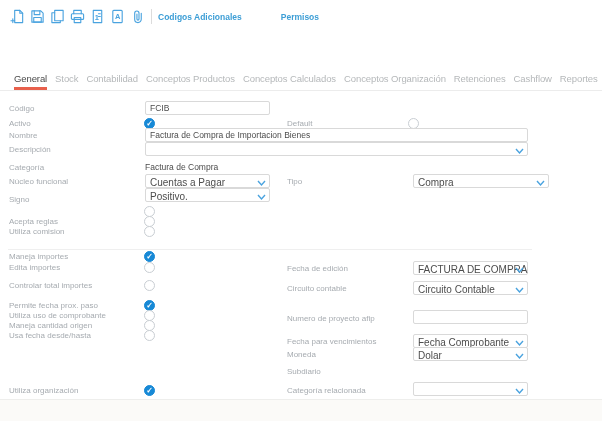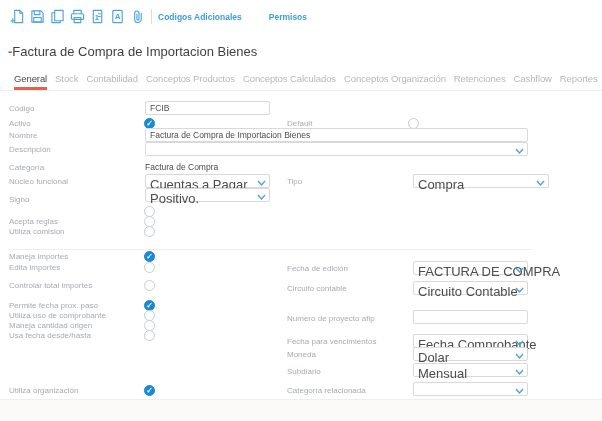--- a/index.html
+++ b/index.html
@@ -8,21 +8,21 @@
 
   
   .toolbar{position:absolute;left:0;top:0;width:602px;height:33px;display:flex;align-items:center;
            padding-left:9px;box-sizing:border-box;}
   .tb-icons{display:flex;align-items:center;gap:4px;}
   .tb-icon{width:16px;height:16px;display:flex;align-items:center;justify-content:center;cursor:pointer;}
   .tb-icon svg{width:15px;height:15px;stroke:#4aa3df;fill:none;stroke-width:1.2;stroke-linejoin:round;stroke-linecap:round;}
   .tb-icon svg text{fill:#4aa3df;stroke:none;font-family:"Liberation Sans",sans-serif;font-weight:bold;}
   .tb-sep{width:1px;height:15px;background:#dcdcdc;margin:0 6px;}
   .tb-link{color:#3d9ed6;font-size:8.5px;font-weight:bold;white-space:nowrap;cursor:pointer;}
-  .tb-link.first{margin-right:12px;}
+  .tb-link.first{margin-right:24px;}
   .tb-link.last{margin-left:15px;}
   .tb-link-box{border:3px solid transparent;padding:5px 5px;}
   .tb-link-box.on{border-color:#e8432a;}
 
   
   .page-title{position:absolute;left:8px;top:44px;font-size:13px;color:#3f3f3f;white-space:nowrap;}
   .title-marker{color:#e8432a;font-weight:bold;}
 
   
   .tabs{position:absolute;left:0;top:68px;width:602px;height:22px;display:flex;gap:8px;
@@ -32,21 +32,21 @@
   .tab.on{color:#4b4b4b;border-bottom:3px solid #e8604c;}
 
   
   .flabel{position:absolute;font-size:8px;color:#a6abb0;white-space:nowrap;}
   .ftext{position:absolute;font-size:8.5px;color:#4c4c4c;white-space:nowrap;}
   .finput{position:absolute;height:14px;border:1px solid #d9d9d9;border-radius:2px;font-size:8.5px;
           color:#4c4c4c;padding:0 4px;box-sizing:border-box;background:#fff;outline:none;
           font-family:"Liberation Sans",sans-serif;}
   .fselect{position:absolute;height:14px;border:1px solid #d9d9d9;border-radius:2px;background:#fff;
            box-sizing:border-box;cursor:pointer;}
-  .sel-text{position:absolute;left:4px;top:2px;font-size:13px;color:#4c4c4c;white-space:nowrap;}
+  .sel-text{position:absolute;left:4px;top:2px;font-size:10px;color:#4c4c4c;white-space:nowrap;}
   .chev{position:absolute;right:3px;bottom:0px;width:9px;height:8px;display:flex;}
   .chev svg{width:9px;height:8px;}
   .chk{position:absolute;width:11px;height:11px;border-radius:50%;box-sizing:border-box;
        border:1px solid #c9ced3;background:#fff;display:flex;align-items:center;justify-content:center;cursor:pointer;}
   .chk.on{background:#1789d6;border-color:#1789d6;}
   .chk.on::after{content:"\2713";color:#fff;font-size:8px;font-weight:bold;line-height:1;}
   .divider{position:absolute;height:1px;background:#efefef;}
   .footer{position:absolute;left:0;top:399px;width:602px;height:22px;background:#fbfaf8;border-top:1px solid #eeeeec;box-sizing:border-box;}
 </style>
 </head>
@@ -100,23 +100,20 @@
         <svg viewBox="0 0 16 16">
             <path d="M12 4.5 v6.5 a3.5 3.5 0 0 1 -7 0 V4.5 a2.3 2.3 0 0 1 4.6 0 v6.2 a1.1 1.1 0 0 1 -2.2 0 V5.5"></path>
           </svg>
       </span>
     </div>
     <span class="tb-sep"></span>
     <span class="tb-link first">Codigos Adicionales</span>
     <span class="tb-link last">Permisos</span>
   </div>
 
-  <div class="page-title">
-    <span class="title-marker">-</span><span>Factura de Compra de Importacion Bienes</span>
-  </div>
 
   <div class="tabs-line"></div>
   <div class="tabs">
     <span class="tab on">General</span>
     <span class="tab">Stock</span>
     <span class="tab">Contabilidad</span>
     <span class="tab">Conceptos Productos</span>
     <span class="tab">Conceptos Calculados</span>
     <span class="tab">Conceptos Organización</span>
     <span class="tab">Retenciones</span>
@@ -235,28 +232,20 @@
   <span class="flabel" style="left:287px;top:350px">Moneda</span>
   <div class="fselect" style="left:413px;top:347px;width:115px">
     <span class="sel-text">Dolar</span>
     <span class="chev">
         <svg viewBox="0 0 9 8">
           <polyline points="1,2 4.5,6 8,2" stroke="#4aa3df" stroke-width="1.4" fill="none"></polyline>
         </svg>
       </span>
   </div>
   <span class="flabel" style="left:287px;top:367px">Subdiario</span>
-  <div class="fselect" style="left:413px;top:363px;width:115px">
-    <span class="sel-text">Mensual</span>
-    <span class="chev">
-        <svg viewBox="0 0 9 8">
-          <polyline points="1,2 4.5,6 8,2" stroke="#4aa3df" stroke-width="1.4" fill="none"></polyline>
-        </svg>
-      </span>
-  </div>
 
   <span class="flabel" style="left:9px;top:386px">Utiliza organización</span>
   <span class="chk on" style="left:144px;top:385px"></span>
   <span class="flabel" style="left:287px;top:386px">Categoría relacionada</span>
   <div class="fselect" style="left:413px;top:382px;width:115px">
     <span class="sel-text"></span>
     <span class="chev">
         <svg viewBox="0 0 9 8">
           <polyline points="1,2 4.5,6 8,2" stroke="#4aa3df" stroke-width="1.4" fill="none"></polyline>
         </svg>

